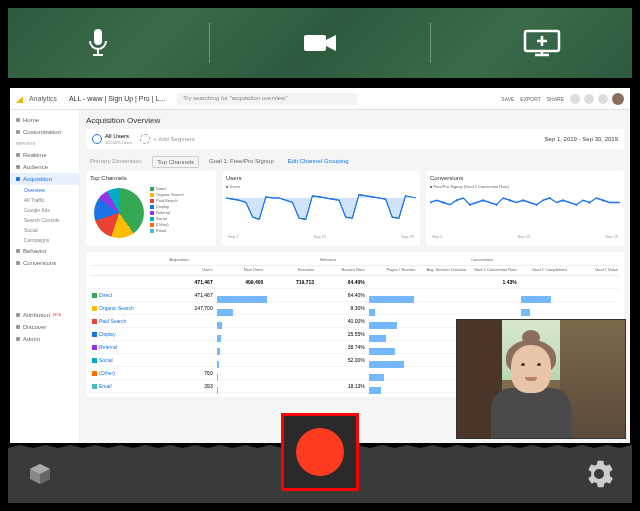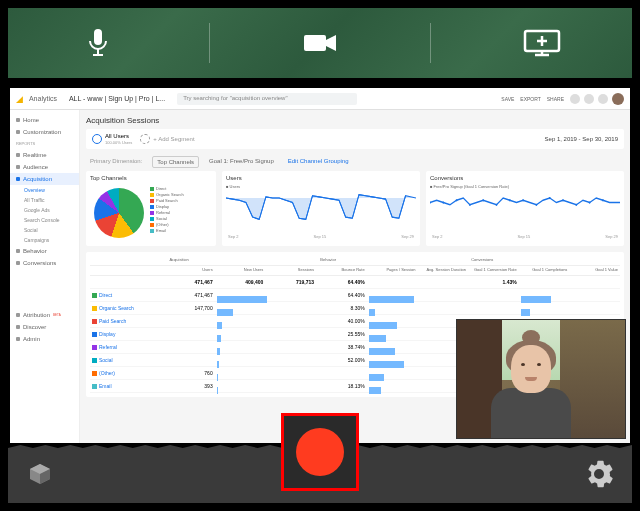--- a/index.html
+++ b/index.html
@@ -187,21 +187,21 @@
           <span class="dot"></span>
           <span>Discover</span>
         </div>
       <div class="ga-side-item">
           <span class="dot"></span>
           <span>Admin</span>
         </div>
     </div>
 
     <div class="ga-main">
-      <div class="ga-page-title">Acquisition Sessions</div>
+      <div class="ga-page-title">Acquisition Overview</div>
       <div class="ga-seg-row">
         <div class="ga-seg-left">
           <div class="ga-seg">
               <span class="ga-seg-circle"></span>
               <span><span>All Users</span><br><span style="font-size:4px;color:#999">100.00% Users</span></span>
             </div>
           <div class="ga-seg">
               <span class="ga-seg-circle dashed"></span>
               <span style="color:#999">+ Add Segment</span>
             </div>

